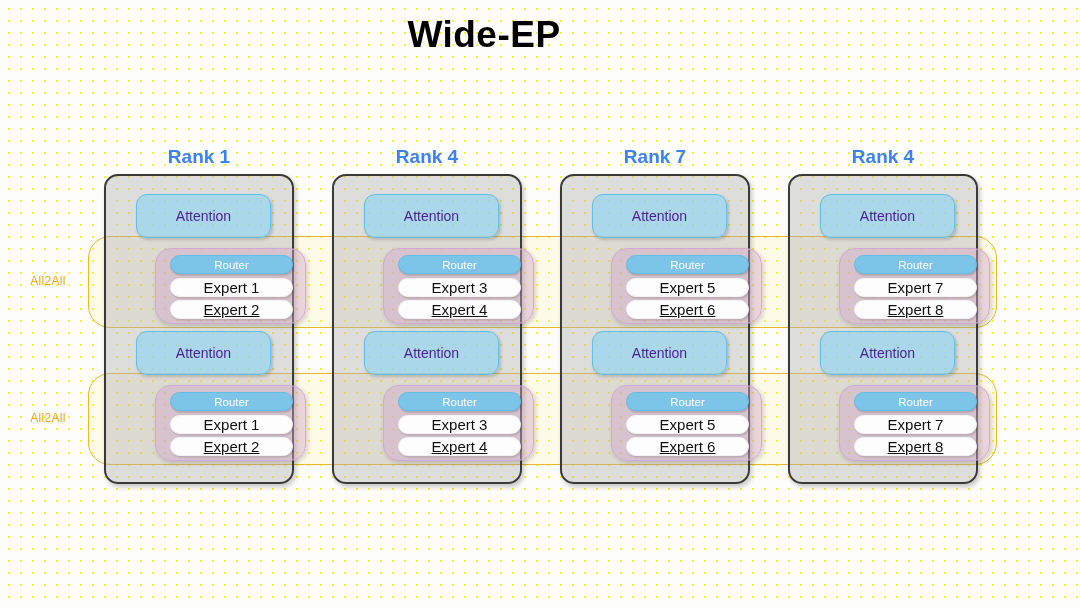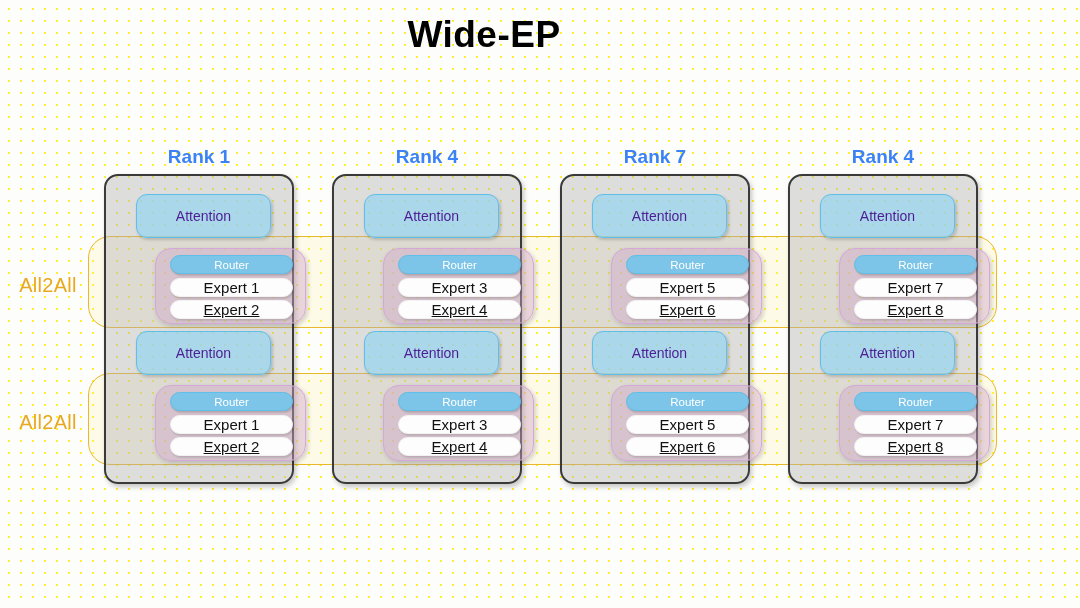--- a/index.html
+++ b/index.html
@@ -40,21 +40,21 @@
     border: 1.6px solid #e8b92a;
     border-radius: 22px;
     background: rgba(255, 240, 160, 0.20);
     box-sizing: border-box;
   }
   .a2a-label {
     position: absolute;
     left: 10px;
     width: 76px;
     text-align: center;
-    font-size: 20px;
+    font-size: 12px;
     color: #e8a820;
     letter-spacing: 0.3px;
   }
 
   
   .rank-col {
     position: absolute;
     width: 190px;
   }
   .rank-title {

